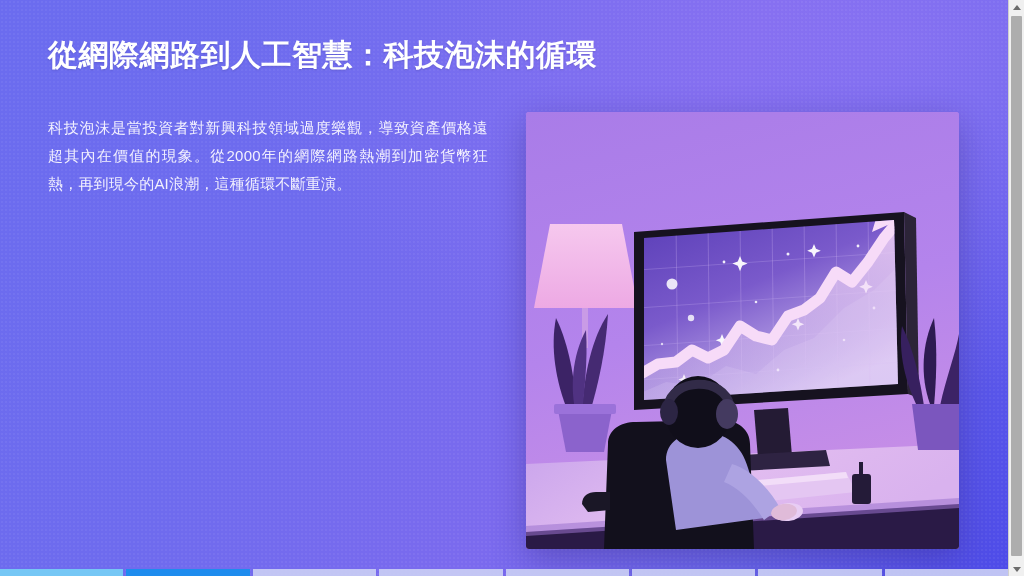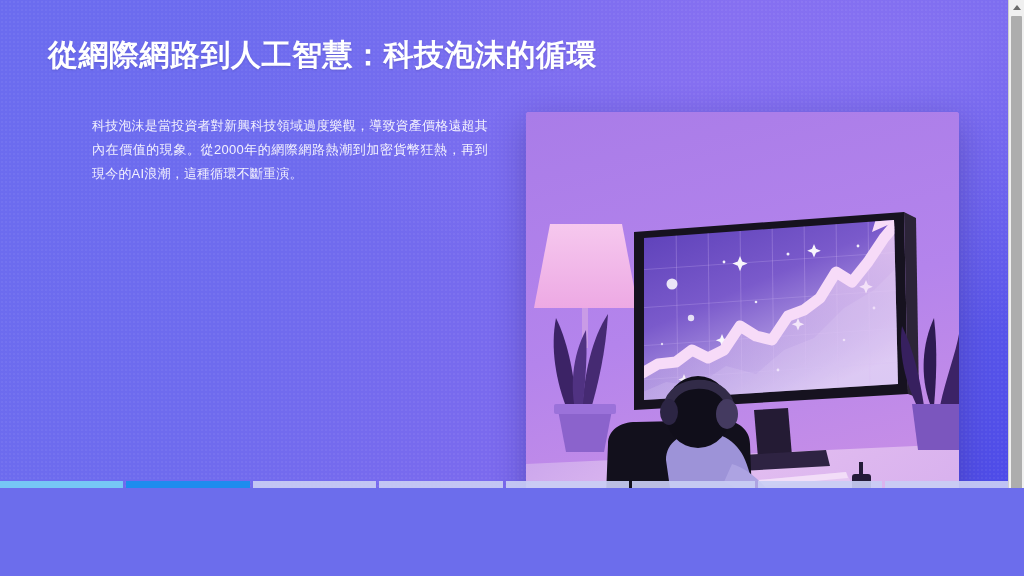--- a/index.html
+++ b/index.html
@@ -13,21 +13,21 @@
 
   body {
     font-family: "Liberation Sans", "DejaVu Sans", sans-serif;
     background: #6C6DEC;
   }
 
   
   .slide {
     position: relative;
     width: 1024px;
-    height: 488px;
+    height: 576px;
     overflow: hidden;
     background:
       radial-gradient(120% 110% at 88% 8%, rgba(150,120,245,0.55) 0%, rgba(150,120,245,0) 55%),
       linear-gradient(118deg, #6B6CEF 0%, #6E6BEE 32%, #7B6AEE 58%, #6A66EC 78%, #4B49E8 100%);
   }
 
   
   .slide::before {
     content: "";
     position: absolute;
@@ -57,27 +57,26 @@
     text-shadow: 0 1px 2px rgba(30,20,90,0.18);
     white-space: nowrap;
   }
 
   .body-copy {
     margin-top: 40px;
     width: 440px;
   }
 
   .para {
-    font-size: 13px;
+    font-size: 15px;
     line-height: 1.85;
     color: #F2F0FE;
     letter-spacing: 0.2px;
     text-align: justify;
     text-justify: inter-ideograph;
-    margin-left: 44px;
   }
 
   .para + .para { margin-top: 20px; }
 
   
   .illustration {
     position: absolute;
     left: 526px;
     top: 112px;
     width: 433px;

